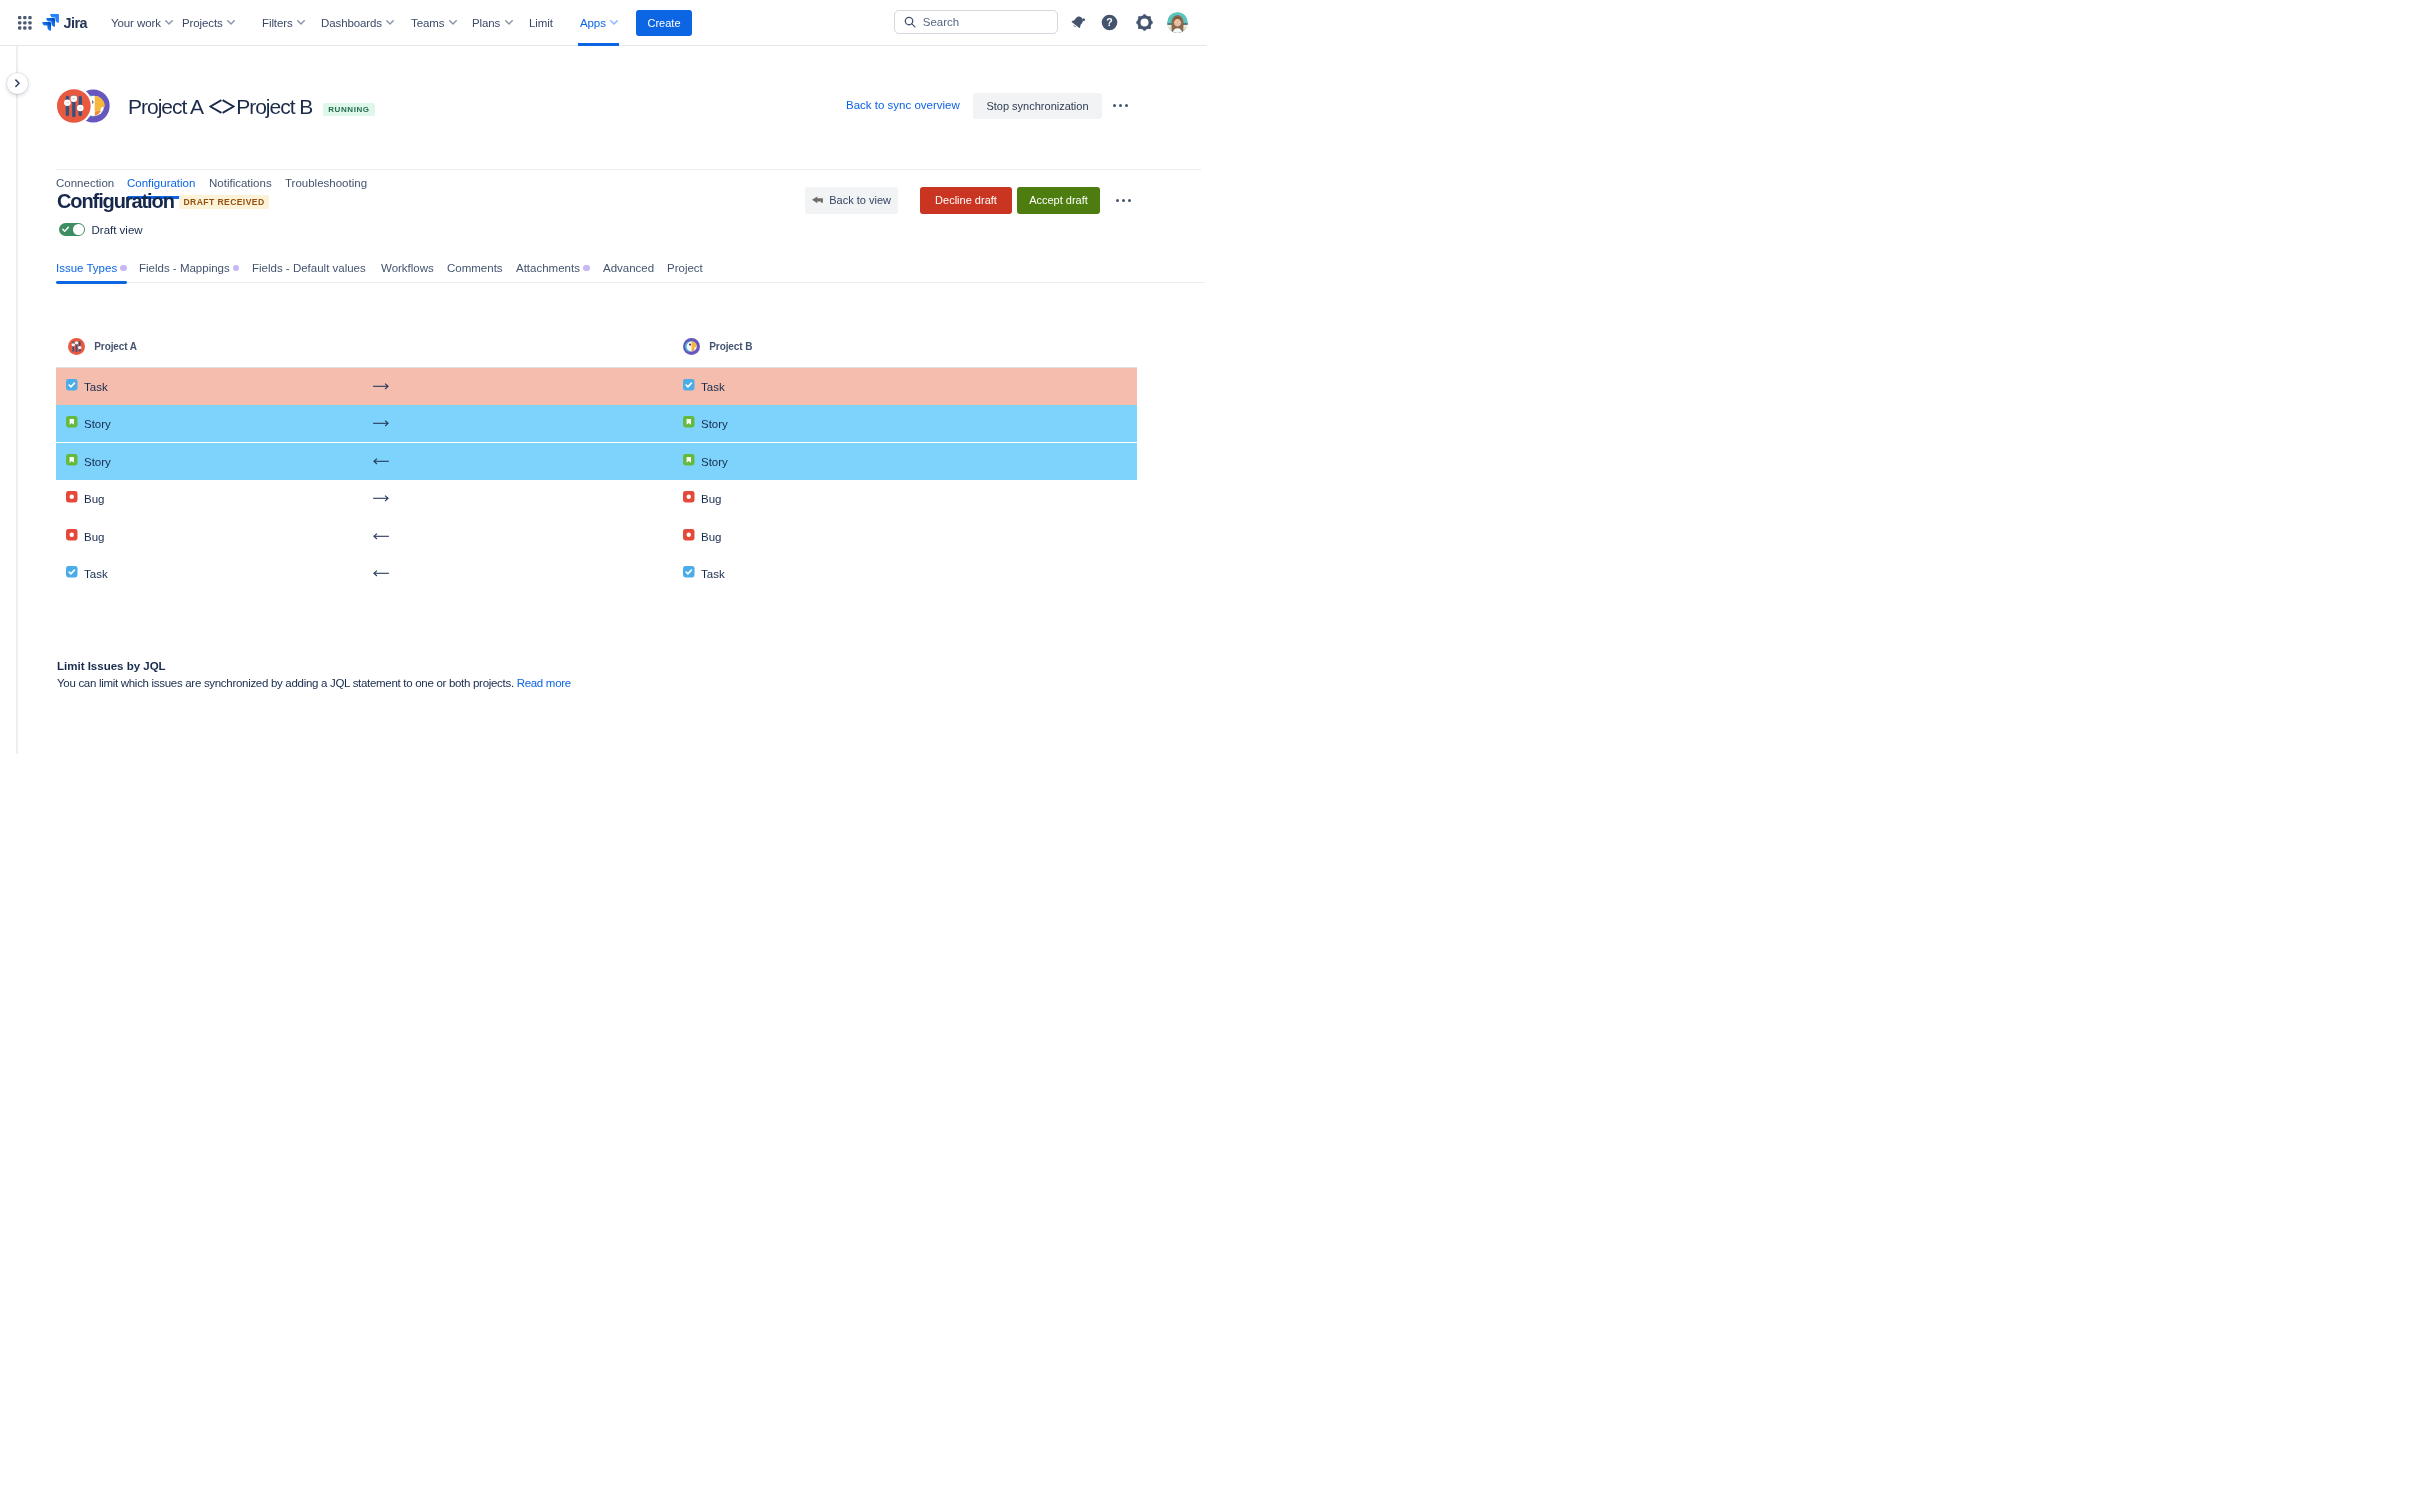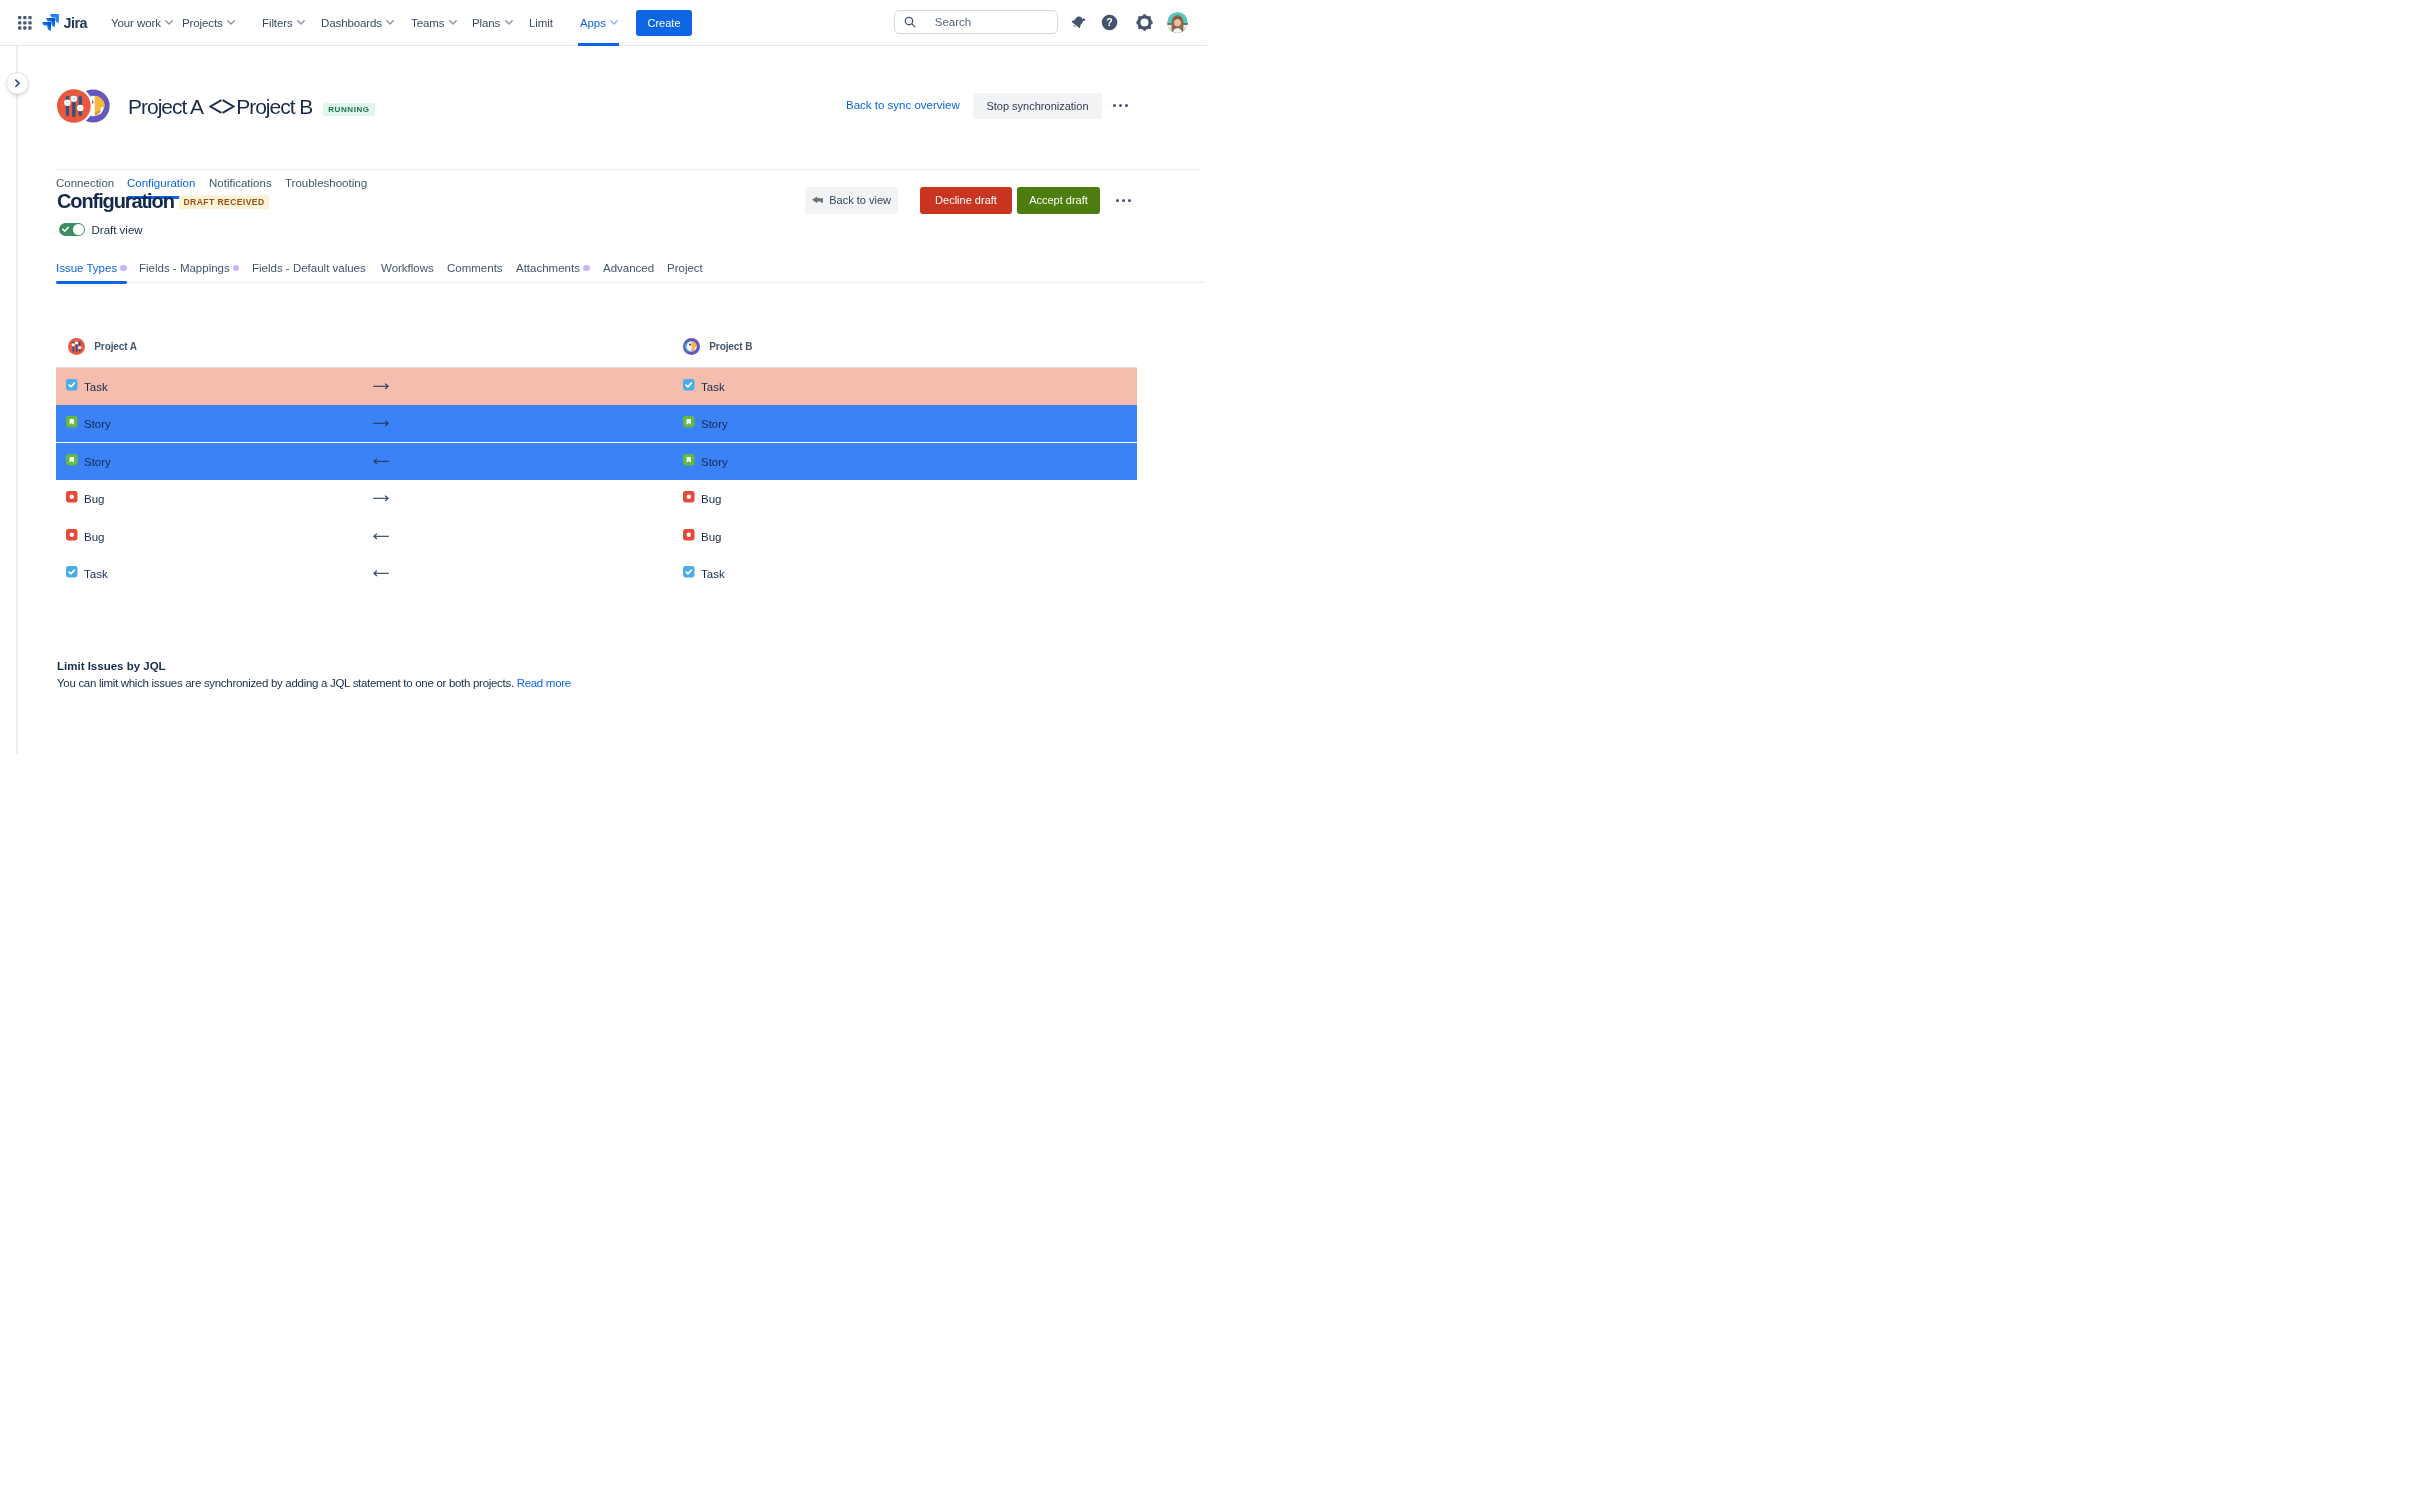--- a/index.html
+++ b/index.html
@@ -15,21 +15,21 @@
 .navitem { position:absolute; top:0; height:45px; display:flex; align-items:center;
   font-size:11.5px; font-weight:500; color:#3B4A66; letter-spacing:-0.1px; }
 .navitem .chev { margin-left:4.3px; }
 .navitem.blue { color:#0C66E4; }
 #appsuline { position:absolute; left:578px; top:43px; width:41px; height:2.9px; background:#0C66E4; }
 #createbtn { position:absolute; left:636px; top:10px; width:56px; height:26px; border-radius:2.9px;
   background:#0C66E4; color:#fff; font-size:11px; font-weight:500; display:flex;
   align-items:center; justify-content:center; }
 #search { position:absolute; left:894px; top:10px; width:164px; height:24.4px; border:1.4px solid #D5D8DE;
   border-radius:5px; display:flex; align-items:center; padding-left:8.6px; }
-#search span { color:#56677F; font-size:11.5px; margin-left:19px; }
+#search span { color:#56677F; font-size:11.5px; margin-left:7px; }
 .topico { position:absolute; top:14.4px; }
 #avatar { position:absolute; left:1167px; top:12.2px; width:21px; height:21px; border-radius:50%; overflow:hidden; }
 
 
 #rail { position:absolute; left:16px; top:46px; width:2.2px; height:708px; background:#EDEEF2; }
 #railbtn { position:absolute; left:6.5px; top:73px; width:21px; height:21px; border-radius:50%;
   background:#fff; box-shadow:0 0 0 0.7px rgba(9,30,66,0.08), 0 1.4px 4.3px rgba(9,30,66,0.2);
   display:flex; align-items:center; justify-content:center; }
 
 
@@ -86,21 +86,21 @@
 .hcol { position:absolute; display:flex; align-items:center; top:0; height:29px; }
 .hcol span { font-size:10px; font-weight:700; color:#44546F; letter-spacing:-0.1px; }
 #sep { position:absolute; left:56px; top:367px; width:1081px; height:1.4px; background:#DCDFE4; }
 .row { position:absolute; left:56px; width:1081px; height:37px; }
 .row .ticon { position:absolute; left:10.4px; top:50%; margin-top:-7.2px; }
 .row .ticon2 { position:absolute; left:627px; top:50%; margin-top:-7.2px; }
 .row .lbl { position:absolute; left:28px; top:50%; margin-top:-6.8px; font-size:11.5px; line-height:14.4px; color:#172B4D; }
 .row .lbl2 { position:absolute; left:645px; top:50%; margin-top:-6.8px; font-size:11.5px; line-height:14.4px; color:#172B4D; }
 .row .arr { position:absolute; left:316px; top:50%; margin-top:-4.3px; }
 .bg-red { background:#F4BDAE; }
-.bg-green { background:#3b82f6; }
+.bg-green { background:#7dd3fc; }
 
 
 #jql { position:absolute; left:57px; top:658px; }
 #jql h3 { font-size:11.5px; font-weight:700; color:#172B4D; line-height:16.5px; }
 #jql p { font-size:11.5px; color:#172B4D; line-height:16.5px; letter-spacing:-0.3px; }
 #jql a { color:#0C66E4; text-decoration:none; }
 </style>
 </head>
 <body>
 

